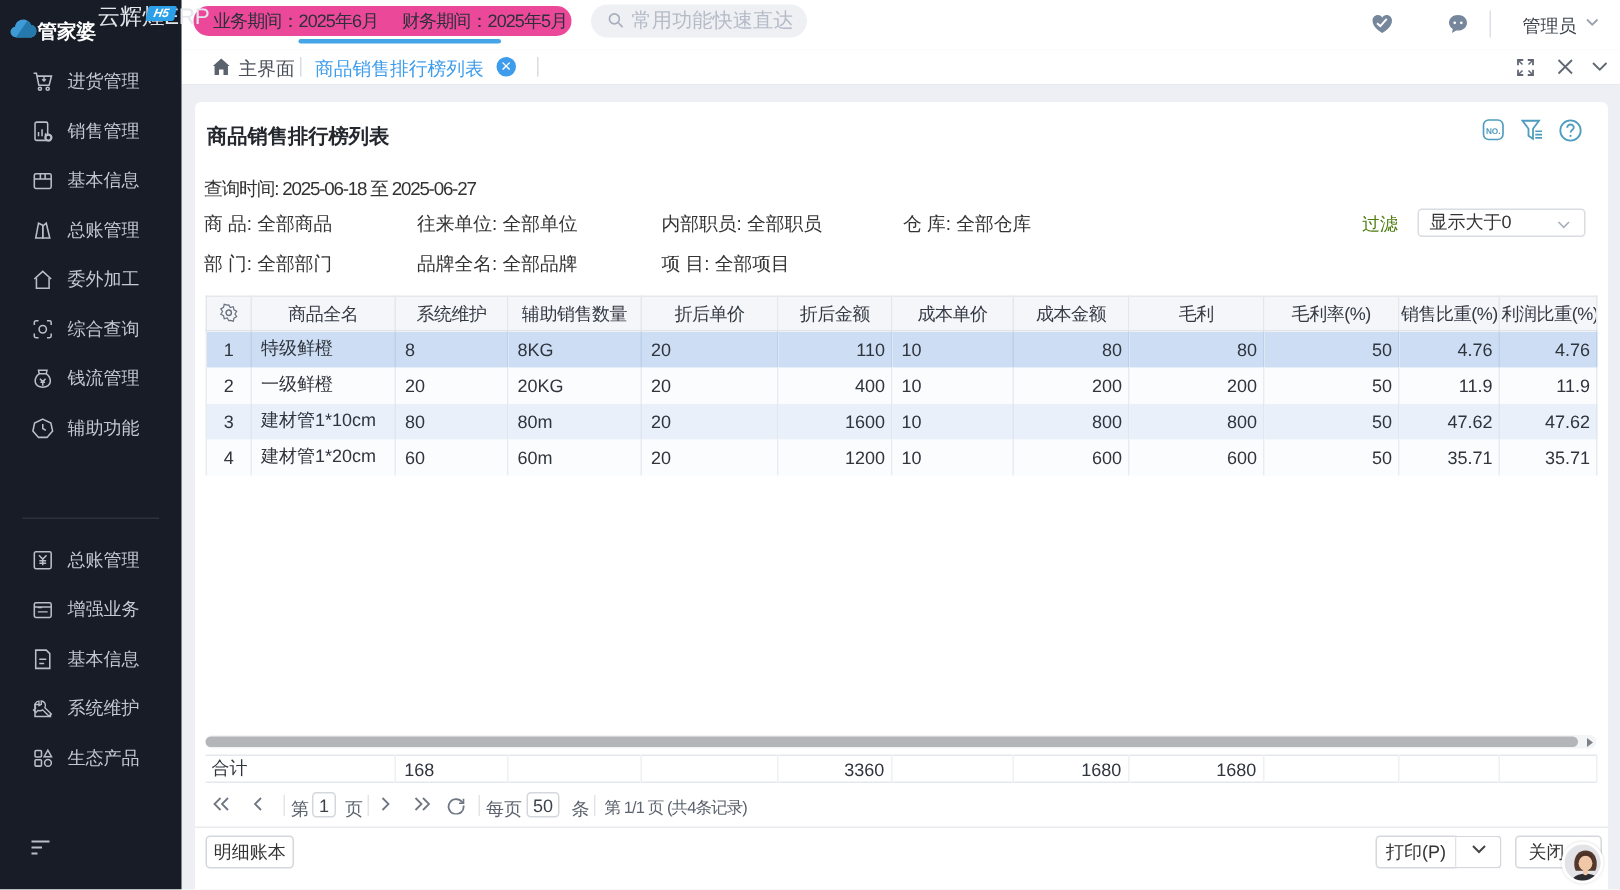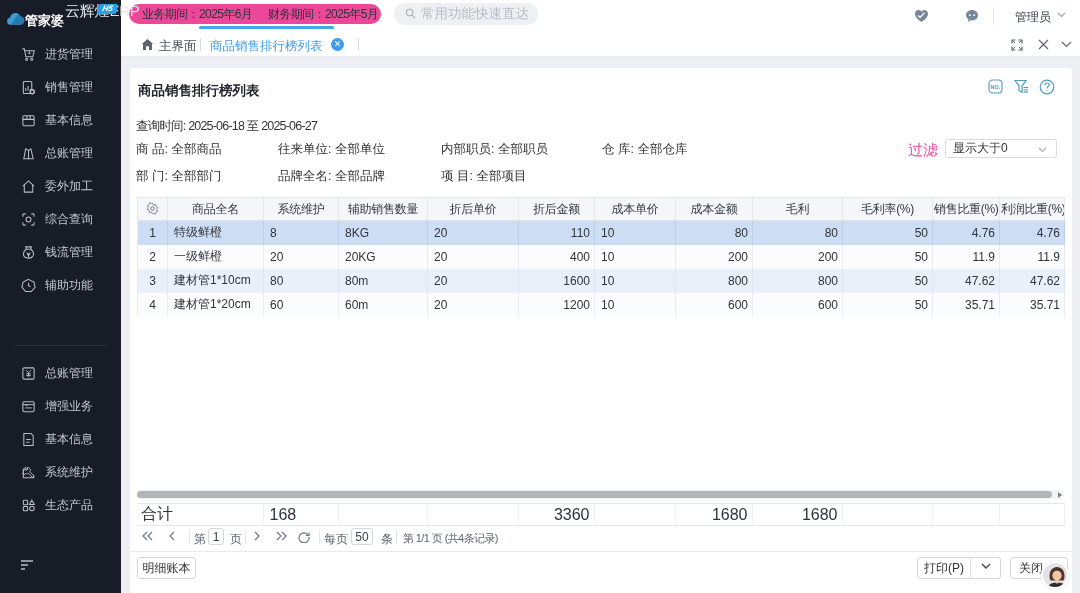--- a/index.html
+++ b/index.html
@@ -45,38 +45,38 @@
 .tabr { position:absolute; top:6px; }
 
 
 #panel { position:absolute; left:130px; top:68px; width:942px; height:525px; background:#fff; border-radius:4px 4px 0 0; }
 #ptitle { position:absolute; left:8px; top:14px; font-size:13.5px; font-weight:bold; color:#23272e; }
 .pico { position:absolute; top:11px; }
 #qtime { position:absolute; left:6px; top:50px; font-size:12.5px; color:#333; letter-spacing:-0.8px; }
 .frow { position:absolute; left:6px; font-size:12.5px; color:#333; }
 .frow i { font-style:normal; position:absolute; white-space:nowrap; }
 #filterbox { position:absolute; left:815px; top:71px; width:112px; height:19px; border:1px solid #d9dce1; border-radius:3px; font-size:12px; color:#333; line-height:17px; padding-left:7px; background:#fff; }
-#filterlbl { position:absolute; left:778px; top:73px; font-size:15px; color:#ec4899; }
+#filterlbl { position:absolute; left:778px; top:73px; font-size:12px; color:#4d7c0f; }
 
 
 table { border-collapse:collapse; table-layout:fixed; }
 #grid { position:absolute; left:7px; top:129px; width:927px; font-size:12px; }
 #grid th { background:#f4f6f9; border:1px solid #e4e7ec; border-bottom:1px solid #dfe3e9; font-weight:normal; color:#343a44; height:23px; text-align:center; overflow:hidden; white-space:nowrap; padding:0 1px; letter-spacing:-0.3px; }
 #grid td { height:24px; border-right:1px solid #e8ebf0; overflow:hidden; white-space:nowrap; padding:0 6px; color:#2f343d; }
 #grid td:first-child { border-left:1px solid #e8ebf0; }
 #grid tr.sel td { background:#cddef4; border-right-color:#bcd0ec; }
 #grid tr.odd td { background:#eaf0fa; border-right-color:#dee6f2; }
 #grid tr.even td { background:#fbfcfe; }
 #grid td.r { text-align:right; padding-right:4px; }
 #grid td.c { text-align:center; padding:0 2px; }
 
 
 #hscroll { position:absolute; left:7px; top:422px; width:927px; height:9px; background:#f3f4f5; border-radius:4px; }
 #hthumb { position:absolute; left:0; top:1px; width:915px; height:7px; background:#b3b5b9; border-radius:3.5px; }
-#totals { position:absolute; left:7px; top:435px; width:927px; font-size:16px; border-top:1px solid #e4e7ec; border-bottom:1px solid #e4e7ec; }
+#totals { position:absolute; left:7px; top:435px; width:927px; font-size:12px; border-top:1px solid #e4e7ec; border-bottom:1px solid #e4e7ec; }
 #totals td { height:18px; border-right:1px solid #eef0f4; padding:0 6px; color:#2f343d; }
 #totals td.r { text-align:right; padding-right:4px; }
 #pager { position:absolute; left:7px; top:457px; width:927px; height:28px; font-size:12px; color:#5c636e; }
 .pgi { position:absolute; top:6px; }
 .pgbox { position:absolute; top:3px; height:17px; border:1px solid #d4d7dc; border-radius:3px; text-align:center; line-height:16px; background:#fff; color:#3c424c; }
 .pgsep { position:absolute; top:5px; width:1px; height:14px; background:#e2e5e9; }
 #botbar { position:absolute; left:0; top:483px; width:942px; height:35px; border-top:1px solid #e8eaee; background:#fff; border-radius:0; }
 .btn { position:absolute; top:5px; height:22px; border:1px solid #d4d7dc; border-radius:3px; background:#fff; font-size:12px; color:#333; text-align:center; line-height:20px; }
 #avatar { position:absolute; left:911px; top:9px; width:28px; height:28px; border-radius:50%; background:#e8e8ea; border:2px solid #fff; overflow:hidden; box-shadow:0 0 2px rgba(0,0,0,0.15); }
 </style>

